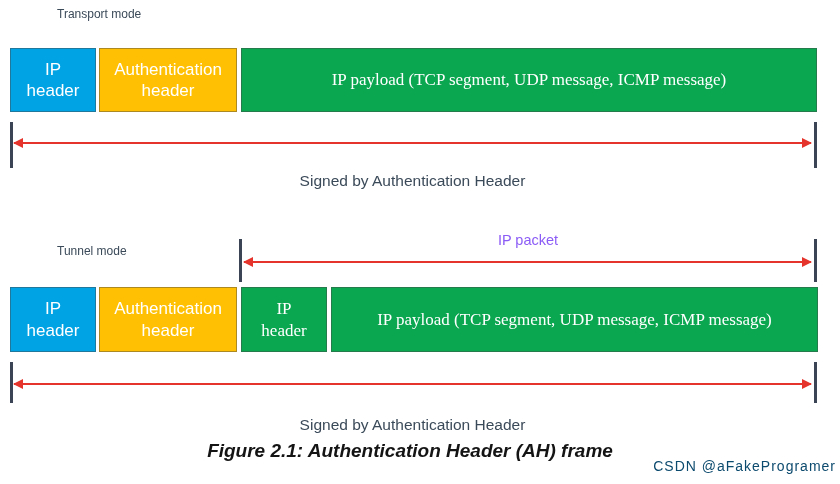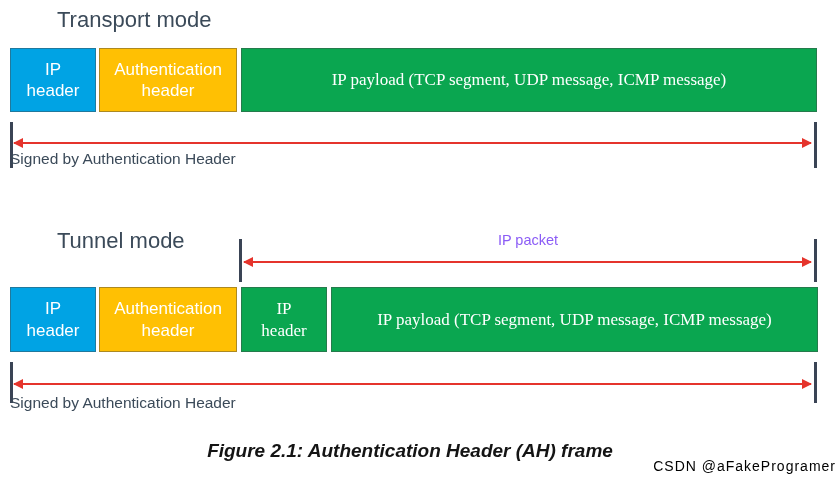--- a/index.html
+++ b/index.html
@@ -2,21 +2,21 @@
 <html><head>
 <meta charset="utf-8">
 <style>
   html,body { margin:0; padding:0; background:#ffffff; }
   body { font-family:"Liberation Sans", sans-serif; }
   #canvas {
     position:relative; width:840px; height:484px; background:#ffffff;
     overflow:hidden;
   }
   .mode-label {
-    position:absolute; font-size:22px; color:#3b4a59; white-space:nowrap;
+    position:absolute; font-size:12px; color:#3b4a59; white-space:nowrap;
   }
   .box {
     position:absolute; box-sizing:border-box;
     display:flex; align-items:center; justify-content:center;
     text-align:center; color:#ffffff; font-size:17px; line-height:1.24;
     border:1px solid rgba(70,70,70,0.45);
   }
   .box .box-label { display:block; }
   .c-blue   { background:#00a3e4; }
   .c-yellow { background:#ffc003; }
@@ -27,32 +27,32 @@
   .hline {
     position:absolute; height:2px; background:#e5342c;
   }
   .head {
     position:absolute; width:0; height:0; top:-4px;
     border-top:5px solid transparent; border-bottom:5px solid transparent;
   }
   .head.left  { left:-1px;  border-right:10px solid #e5342c; }
   .head.right { right:-1px; border-left:10px solid #e5342c; }
   .signed {
-    position:absolute; font-size:15.5px; color:#3b4a59; text-align:left;
+    position:absolute; font-size:15.5px; color:#3b4a59; text-align:center;margin-top:22px;
   }
   .ip-packet-label {
     position:absolute; font-size:14.5px; color:#8b5cf6; text-align:center;
   }
   .caption {
     position:absolute; left:0; top:440px; width:820px; text-align:center;
     font-size:19px; font-weight:bold; color:#141414;font-style:italic;
   }
   .watermark {
     position:absolute; right:4px; top:458px; font-size:14px;
-    color:#000000; letter-spacing:1px; white-space:nowrap;
+    color:#0c4a6e; letter-spacing:1px; white-space:nowrap;
   }
 </style>
 </head>
 <body>
 
 <div id="canvas">
 
   <div class="mode-label" style="left:57px; top:7px;">Transport mode</div>
 
   <div class="box c-blue" style="left: 10px; top: 48px; width: 86px; height: 64px; background: rgb(0, 163, 228);">
@@ -68,21 +68,21 @@
   </div>
 
   <div class="vbar" style="left:10px; top:122px; height:46px;"></div>
   <div class="vbar" style="left:814px; top:122px; height:46px;"></div>
   <div class="hline" style="left:14px; top:142px; width:797px;">
     <span class="head left"></span>
     <span class="head right"></span>
   </div>
   <div class="signed" style="left:10px; top:150px; width:805px;">Signed by Authentication Header</div>
 
-  <div class="mode-label" style="left:57px; top:228px;">Tunnel mode</div>
+  <div class="mode-label" style="left:57px; top:244px;">Tunnel mode</div>
 
   <div class="ip-packet-label" style="left:239px; top:232px; width:578px;">IP packet</div>
   <div class="vbar" style="left:239px; top:239px; height:43px;"></div>
   <div class="vbar" style="left:814px; top:239px; height:43px;"></div>
   <div class="hline" style="left:244px; top:261px; width:567px;">
     <span class="head left"></span>
     <span class="head right"></span>
   </div>
 
   <div class="box c-blue" style="left: 10px; top: 287px; width: 86px; height: 65px; background: rgb(0, 163, 228);">

